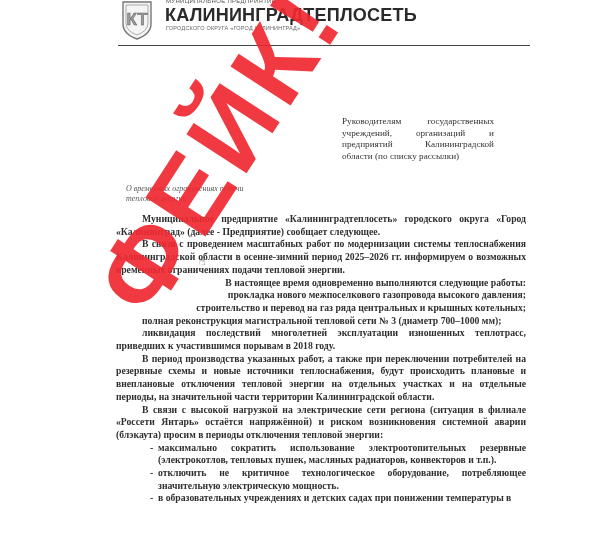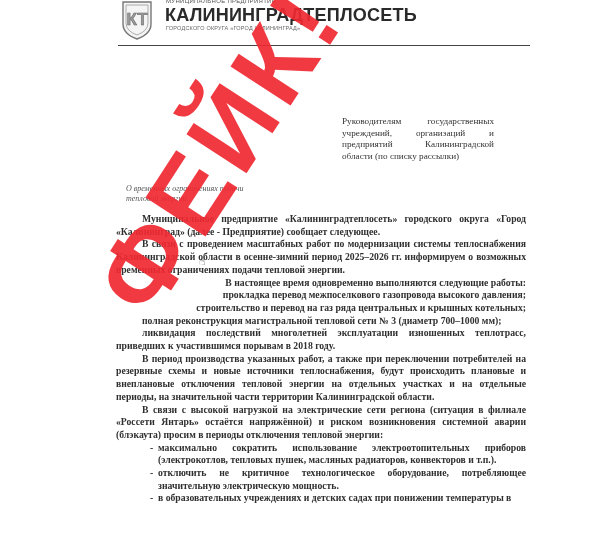--- a/index.html
+++ b/index.html
@@ -55,28 +55,28 @@
 
 
   <div class="addressee">Руководителям государственных учреждений, организаций и предприятий Калининградской области (по списку рассылки)</div>
 
   <div class="subject">О временных ограничениях подачи тепловой энергии</div>
 
   <div class="body">
     <p class="indent">Муниципальное предприятие «Калининградтеплосеть» городского округа «Город «Калининград» (далее - Предприятие) сообщает следующее.</p>
     <p class="indent">В связи с проведением масштабных работ по модернизации системы теплоснабжения Калининградской области в осенне-зимний период 2025–2026 гг. информируем о возможных временных ограничениях подачи тепловой энергии.</p>
     <p class="sub">В настоящее время одновременно выполняются следующие работы:</p>
-    <p class="sub">прокладка перевод межпоселкового газопровода высокого давления;</p>
+    <p class="sub">прокладка нового межпоселкового газопровода высокого давления;</p>
     <p class="sub">строительство и перевод на газ ряда центральных и крышных котельных;</p>
     <p class="sub" style="text-align:justify">полная реконструкция магистральной тепловой сети № 3 (диаметр 700–1000 мм);</p>
     <p class="indent">ликвидация последствий многолетней эксплуатации изношенных теплотрасс, приведших к участившимся порывам в 2018 году.</p>
     <p class="indent">В период производства указанных работ, а также при переключении потребителей на резервные схемы и новые источники теплоснабжения, будут происходить плановые и внеплановые отключения тепловой энергии на отдельных участках и на отдельные периоды, на значительной части территории Калининградской области.</p>
     <p class="indent">В связи с высокой нагрузкой на электрические сети региона (ситуация в филиале «Россети Янтарь» остаётся напряжённой) и риском возникновения системной аварии (блэкаута) просим в периоды отключения тепловой энергии:</p>
     <ul class="bullets">
-      <li><span class="dash">-</span><span>максимально сократить использование электроотопительных приборов (электрокотлов, тепловых пушек, масляных радиаторов, конвекторов и т.п.).</span></li>
+      <li><span class="dash">-</span><span>максимально сократить использование электроотопительных резервные (электрокотлов, тепловых пушек, масляных радиаторов, конвекторов и т.п.).</span></li>
       <li><span class="dash">-</span><span>отключить не критичное технологическое оборудование, потребляющее значительную электрическую мощность.</span></li>
       <li><span class="dash">-</span><span>в образовательных учреждениях и детских садах при понижении температуры в</span></li>
     </ul>
   </div>
 
   <span class="cursor-mark">☝</span>
 
   <div class="stamp">ФЕЙК!</div>
 </div>
 

